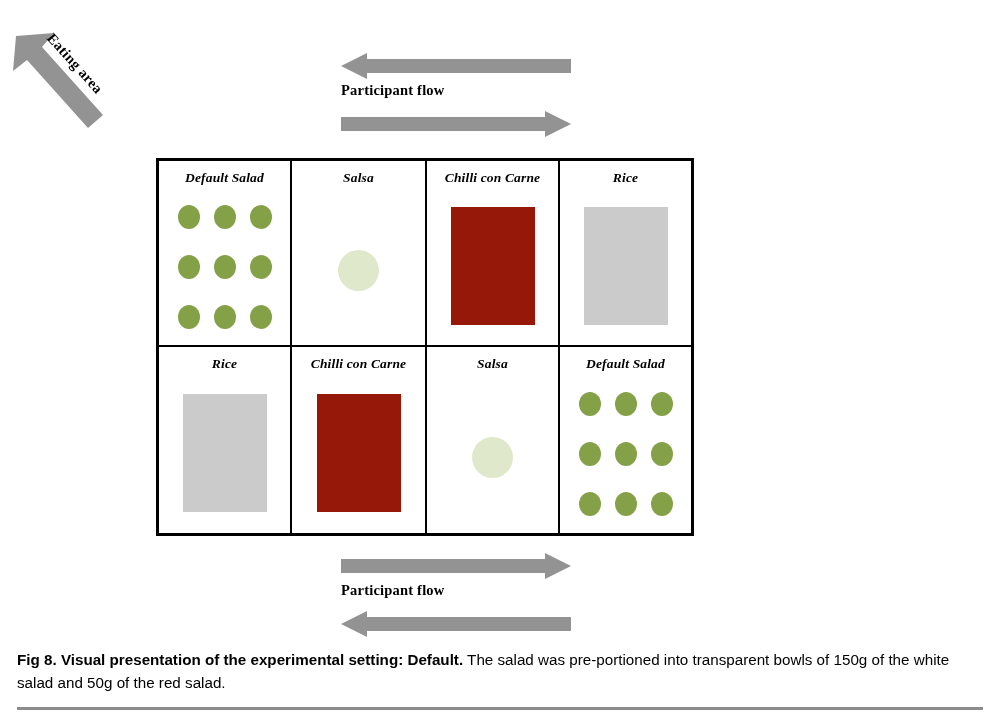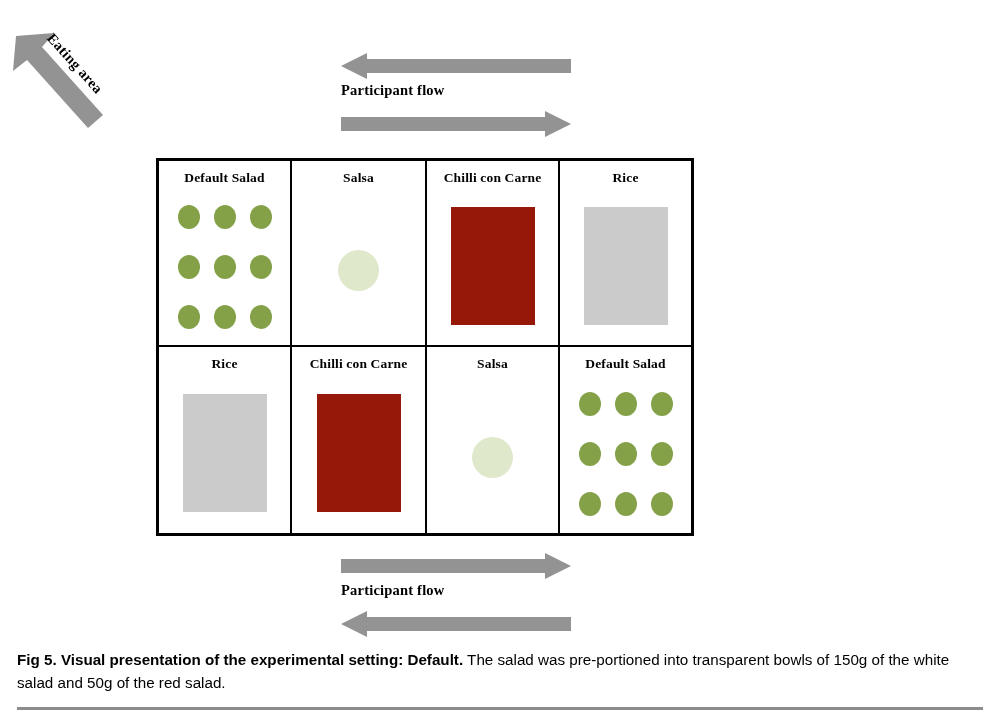--- a/index.html
+++ b/index.html
@@ -86,20 +86,21 @@
     left: 156px;
     top: 158px;
     width: 538px;
     height: 378px;
     border: 3px solid #000000;
     box-sizing: border-box;
     display: grid;
     grid-template-columns: 133px 135px 133px 131px;
     grid-template-rows: 1fr 1fr;
     background: #ffffff;
+    font-style: italic;
   }
   .station-cell {
     position: relative;
     box-sizing: border-box;
     border-right: 2px solid #000000;
     border-bottom: 2px solid #000000;
     overflow: hidden;
   }
   .station-cell.last-col { border-right: none; }
   .station-cell.last-row { border-bottom: none; }
@@ -290,15 +291,15 @@
     </svg>
     <div class="flow-label">Participant flow</div>
     <svg class="flow-arrow lower" viewBox="0 0 230 28" preserveAspectRatio="none">
       <polygon points="0,14 26,1 26,7 230,7 230,21 26,21 26,27" fill="#939393"></polygon>
     </svg>
   </div>
 
 </div>
 
 <div id="caption-block">
-  <span class="caption-strong">Fig 5.  Visual presentation of the experimental setting: Default.</span><span> The salad was pre-portioned into transparent bowls of 150g of the white salad and 50g of the red salad.</span>
+  <span class="caption-strong">Fig 8.  Visual presentation of the experimental setting: Default.</span><span> The salad was pre-portioned into transparent bowls of 150g of the white salad and 50g of the red salad.</span>
 </div>
 <div id="caption-rule"></div>
 
 </body></html>

